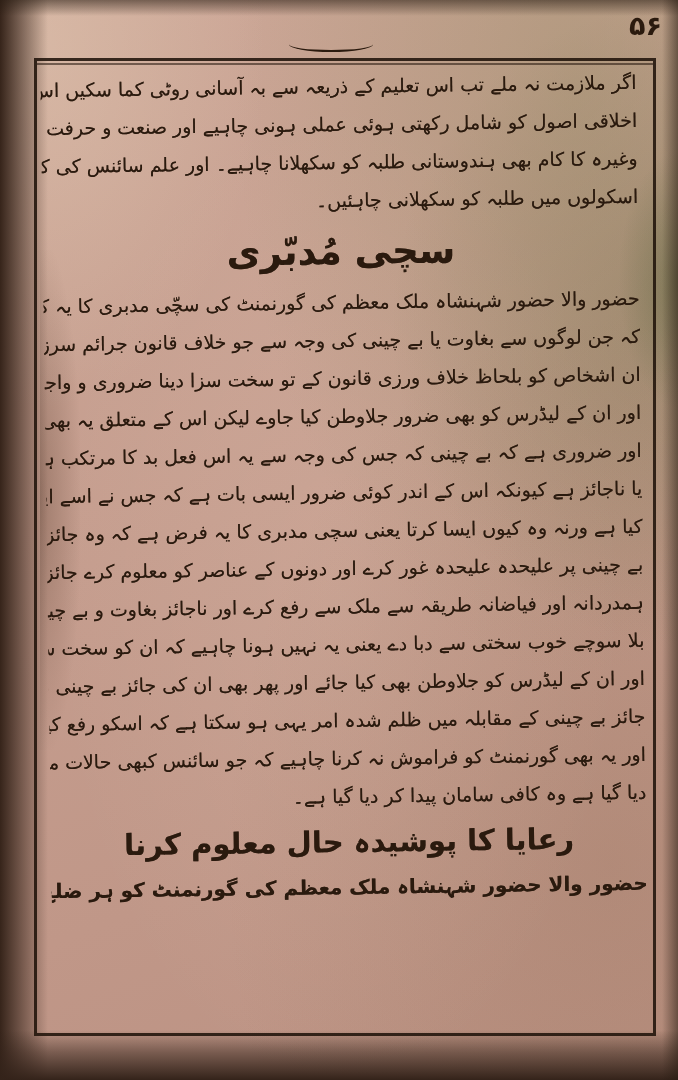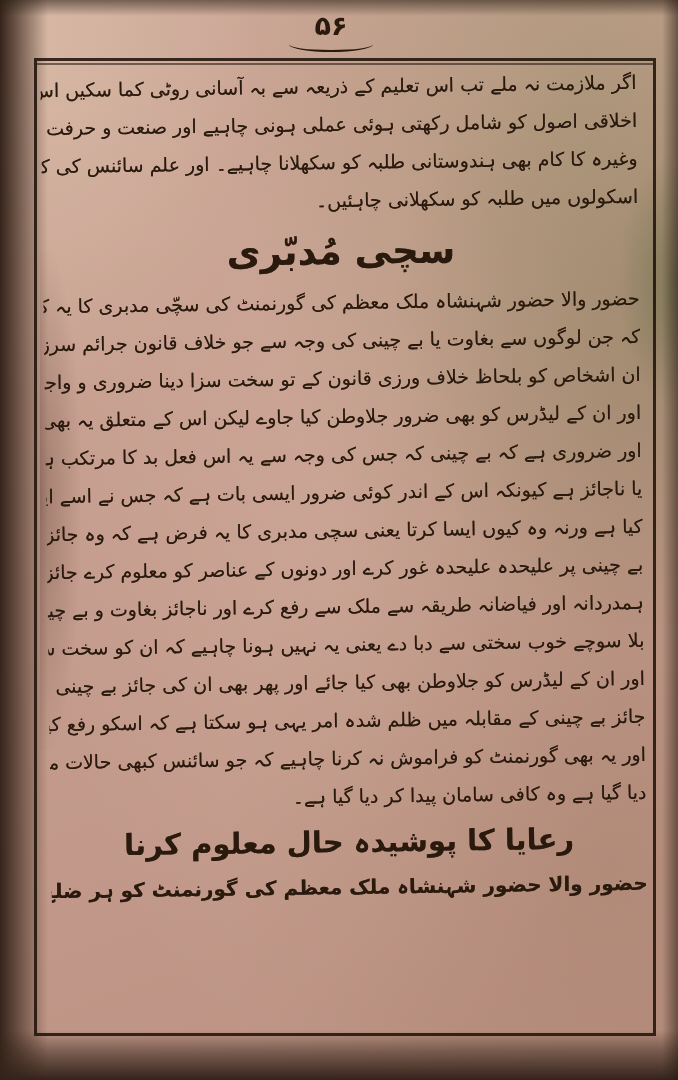--- a/index.html
+++ b/index.html
@@ -21,21 +21,21 @@
   .edge-top{position:absolute;left:0;right:0;top:0;height:16px;
     background:linear-gradient(180deg,rgba(40,28,18,0.55),rgba(40,28,18,0));}
   .edge-right{position:absolute;right:0;top:0;bottom:0;width:16px;
     background:linear-gradient(270deg,rgba(40,28,18,0.55),rgba(40,28,18,0));}
   .stain{position:absolute;pointer-events:none;}
   .stain.green1{right:0;top:150px;width:60px;height:260px;
     background:radial-gradient(ellipse at 100% 50%, rgba(85,95,55,0.45), transparent 70%);}
   .stain.dark1{left:40px;top:250px;width:40px;height:500px;
     background:radial-gradient(ellipse at 0% 50%, rgba(70,45,30,0.30), transparent 75%);}
 
-  .pagenum-wrap{position:absolute;top:10px;left:0;right:16px;text-align:center;color:#2a1a0e;}
+  .pagenum-wrap{position:absolute;top:10px;left:0;right:16px;color:#2a1a0e;}
   .pagenum{font-size:27px;font-weight:bold;letter-spacing:2px;}
   .pagenum-flourish{width:84px;height:13px;margin:-4px auto 0;
     border-bottom:2px solid #2a1a0e;border-radius:50%;}
 
   .frame{position:absolute;left:34px;top:58px;width:622px;height:978px;
     border:3px solid rgba(32,19,10,0.88);box-sizing:border-box;}
   .frame-inner-top{position:absolute;left:0;right:0;top:2px;border-top:2px solid rgba(32,19,10,0.55);}
 
   .content{position:absolute;left:10px;right:10px;top:6px;bottom:6px;
     direction:rtl;color:#2a1a0e;transform:rotate(-0.8deg);

